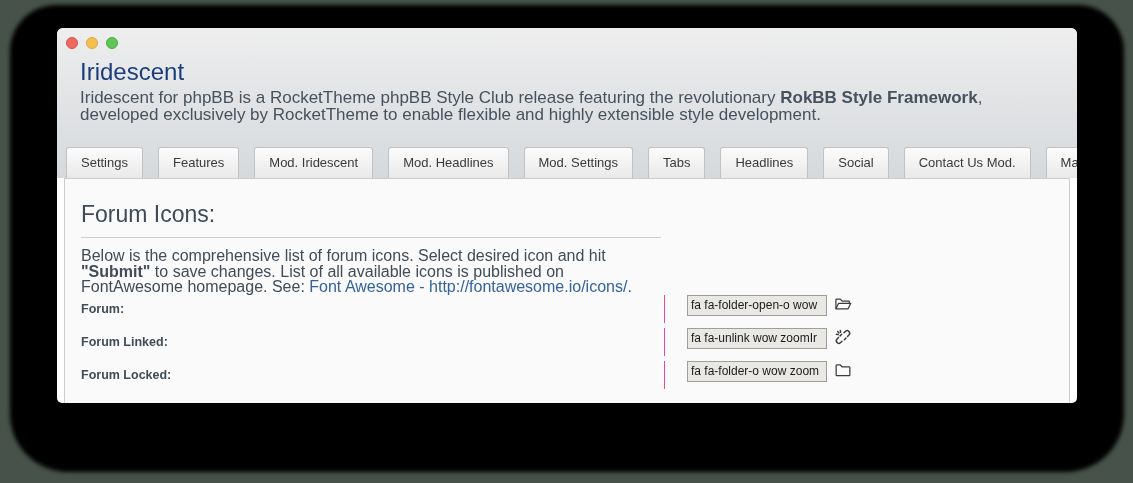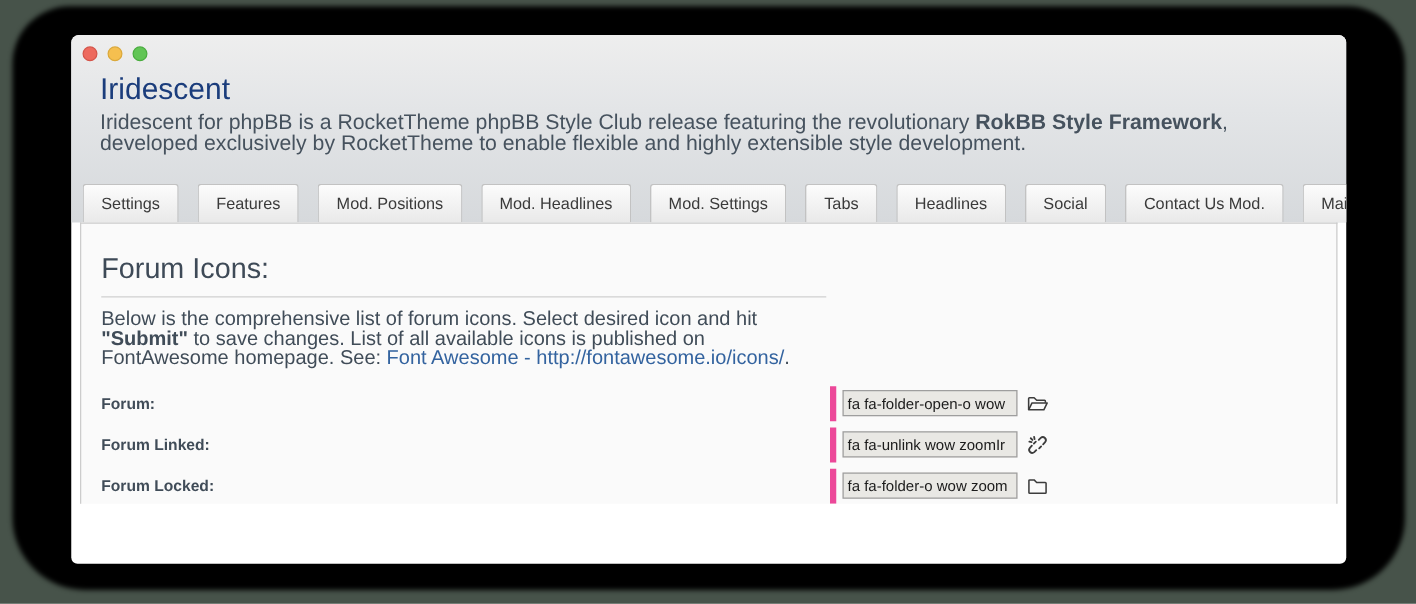--- a/index.html
+++ b/index.html
@@ -9,21 +9,21 @@
     font-family: "Liberation Sans", sans-serif;
     position: relative;
     overflow: hidden;
   }
   .shadow-blob {
     position: absolute; left: 10px; top: 5px; width: 1114px; height: 467px;
     background: #000; border-radius: 46px 46px 58px 58px;
     filter: blur(2px);
   }
   .window {
-    position: absolute; left: 57px; top: 28px; width: 1020px; height: 423px;
+    position: absolute; left: 57px; top: 28px; width: 1020px; height: 375px;
     background: #ffffff; border-radius: 6px 6px 5px 5px; overflow: hidden;
   }
   .top-chrome {
     position: relative; height: 150px;
     background: linear-gradient(#eeeeee, #e3e5e7 40%, #d6d9dc);
     border-radius: 6px 6px 0 0;
   }
   .titlebar { height: 30px; display: flex; align-items: center; padding-left: 9px; }
   .light { width: 12px; height: 12px; border-radius: 50%; margin-right: 8px; display: inline-block; }
   .light.red    { background: #ed6a5e; border: 1px solid #d5554a; }
@@ -43,26 +43,26 @@
   .panel {
     position: relative; margin: 0 7px; height: 225px;
     background: #fafafa; border: 1px solid #cccccc; border-bottom: none;
     padding: 22px 16px 0 16px; overflow: hidden;
   }
   .panel h2 { font-size: 23px; font-weight: 400; color: #3e4a57; line-height: 27px; }
   .rule { border: none; border-top: 1px solid #cfcfcf; width: 580px; margin-top: 9px; }
   .intro { margin-top: 10px; font-size: 16px; line-height: 15.5px; color: #404c58; width: 572px; }
   .intro strong { font-weight: 700; }
   .link { color: #33639f; text-decoration: none; cursor: pointer; }
-  .rows { margin-top: 14px; }
+  .rows { }
   .frow { display: flex; align-items: center; height: 28px; margin-bottom: 5px; }
   .flabel { width: 583px; font-size: 12.5px; font-weight: 700; color: #404c58; }
   .fvalue {
-    display: flex; align-items: center; gap: 7px; height: 28px;
-    border-left: 5px solid #ec4899; padding-left: 5px;
+    display: flex; gap: 7px; height: 28px;
+    border-left: 1px solid #ec4899; padding-left: 22px;
   }
   .ftext {
     width: 140px; height: 21px; font-family: "Liberation Sans", sans-serif;
     font-size: 12px; color: #1b1b1b; background: #e9e8e4;
     border: 1px solid #9e9e9e; border-radius: 0; padding: 1px 3px; outline: none;
   }
   .ficon { width: 18px; height: 18px; display: inline-flex; }
   .ficon svg { width: 18px; height: 18px; }
 </style>
 </head>
@@ -78,21 +78,21 @@
       <span class="light yellow"></span>
       <span class="light green"></span>
     </div>
     <div class="header">
       <h1>Iridescent</h1>
       <p class="desc"><span>Iridescent for phpBB is a RocketTheme phpBB Style Club release featuring the revolutionary </span><strong>RokBB Style Framework</strong><span>, developed exclusively by RocketTheme to enable flexible and highly extensible style development.</span></p>
     </div>
     <div class="tabs">
       <div class="tab">Settings</div>
       <div class="tab">Features</div>
-      <div class="tab">Mod. Positions</div>
+      <div class="tab">Mod. Iridescent</div>
       <div class="tab">Mod. Headlines</div>
       <div class="tab">Mod. Settings</div>
       <div class="tab">Tabs</div>
       <div class="tab">Headlines</div>
       <div class="tab">Social</div>
       <div class="tab">Contact Us Mod.</div>
       <div class="tab">Main Menu</div>
       <div class="tab">Other menu</div>
 
     </div>

